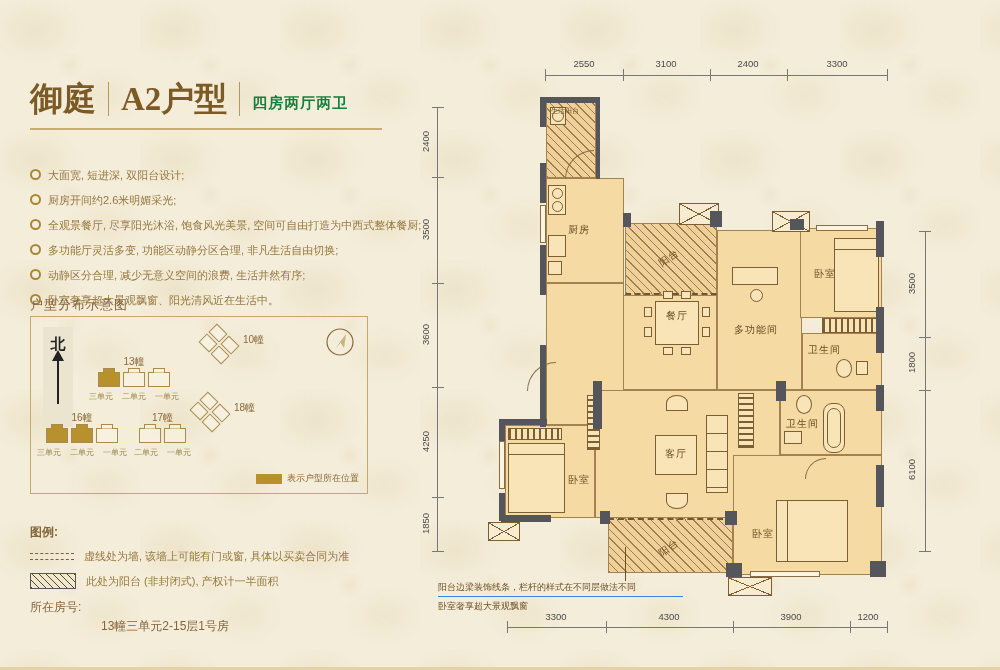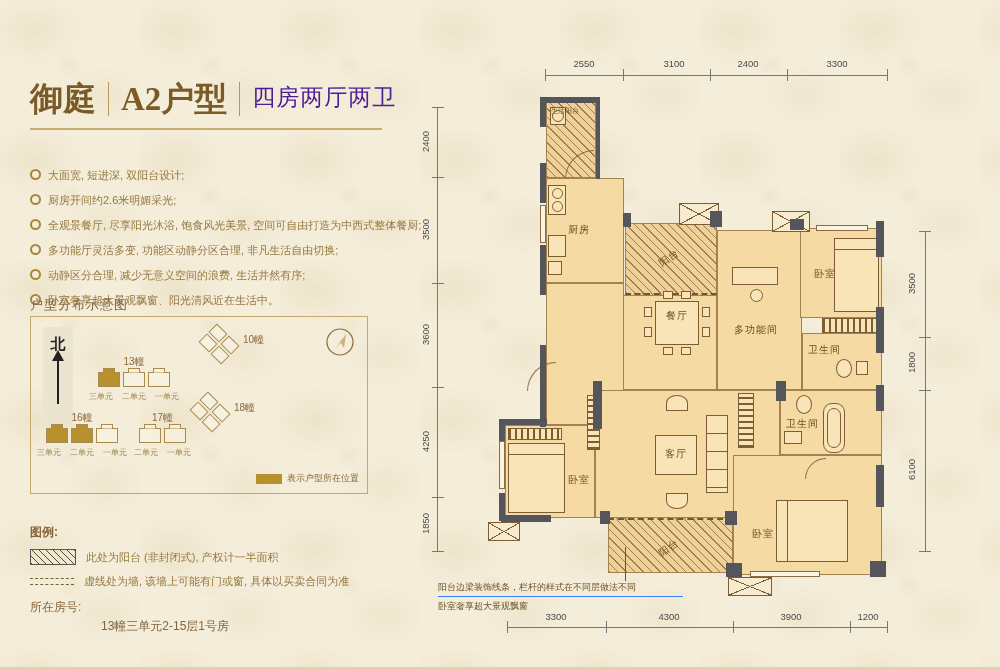--- a/index.html
+++ b/index.html
@@ -15,21 +15,21 @@
     border-bottom:3px solid #e2d2a8;
     box-sizing:border-box;
     color:#8a6a3a;
   }
   .abs{position:absolute;}
   
   #header{left:30px;top:82px;width:390px;}
   .title-row{display:flex;align-items:flex-end;gap:12px;}
   .brand,.unit-name{font-family:"Liberation Serif",serif;font-size:33px;font-weight:bold;color:#7b5a26;line-height:1;}
   .vsep{width:1px;height:34px;background:#b39a5c;}
-  .layout-type{font-size:23px;font-weight:normal;color:#4c1d95;padding-bottom:3px;letter-spacing:1px;}
+  .layout-type{font-size:15px;font-weight:bold;color:#15803d;padding-bottom:3px;letter-spacing:1px;}
   .area-row{margin-top:10px;font-size:16px;font-weight:bold;color:#7d5c28;display:flex;gap:18px;}
   .gold-rule{margin-top:12px;width:352px;height:2px;background:#c7ae6e;}
   
   #features{left:30px;top:168px;width:420px;list-style:none;margin:0;padding:0;}
   #features li{display:flex;align-items:flex-start;margin-bottom:10px;font-size:11px;color:#96793f;white-space:nowrap;}
   .bdot{flex:0 0 auto;width:7px;height:7px;border:2px solid #a98636;border-radius:50%;margin:1px 7px 0 0;background:#f4edda;}
   
   #sitemap-title{left:30px;top:296px;font-size:13px;font-weight:normal;color:#85653a;letter-spacing:1px;}
   #sitemap{left:30px;top:316px;width:338px;height:178px;border:1px solid #c3a96b;box-sizing:border-box;}
   #north{left:12px;top:10px;width:30px;height:100px;background:#ebe4cf;display:flex;flex-direction:column;align-items:center;padding-top:8px;box-sizing:border-box;}
@@ -201,26 +201,26 @@
     </div>
   <div class="abs" id="map-key">
     <div class="key-swatch"></div>
     <div class="key-text">表示户型所在位置</div>
   </div>
 </div>
 
 <div class="abs" id="legend">
   <div class="lg-title">图例:</div>
   <div class="lg-row">
+    <div class="sw-dash"></div>
+    <div>虚线处为墙, 该墙上可能有门或窗, 具体以买卖合同为准</div>
+  </div>
+  <div class="lg-row">
     <div class="sw-hatch"></div>
     <div>此处为阳台 (非封闭式), 产权计一半面积</div>
-  </div>
-  <div class="lg-row">
-    <div class="sw-dash"></div>
-    <div>虚线处为墙, 该墙上可能有门或窗, 具体以买卖合同为准</div>
   </div>
 </div>
 <div class="abs" id="location">
   <div class="loc-row">
     <span>所在房号:</span>&nbsp;
   </div>
   <div class="loc-line2">13幢三单元2-15层1号房</div>
 </div>
 
 <div class="abs" id="plan">
@@ -341,21 +341,21 @@
   <div class="rlabel" style="left:332px;top:482px;">卧室</div>
   <div class="rlabel diag" style="left:238px;top:496px;">阳台</div>
 
   <div class="dim" style="left:125px;top:30px;width:342px;height:1px;"></div>
   <div class="tick" style="left:125px;top:24px;width:1px;height:12px;"></div>
   <div class="tick" style="left:203px;top:24px;width:1px;height:12px;"></div>
   <div class="tick" style="left:290px;top:24px;width:1px;height:12px;"></div>
   <div class="tick" style="left:367px;top:24px;width:1px;height:12px;"></div>
   <div class="tick" style="left:467px;top:24px;width:1px;height:12px;"></div>
   <div class="dimlab" style="left:134px;top:13px;">2550</div>
-  <div class="dimlab" style="left:224px;top:13px;">3100</div>
+  <div class="dimlab" style="left:216px;top:13px;">3100</div>
   <div class="dimlab" style="left:298px;top:13px;">2400</div>
   <div class="dimlab" style="left:387px;top:13px;">3300</div>
 
   <div class="dim" style="left:87px;top:582px;width:380px;height:1px;"></div>
   <div class="tick" style="left:87px;top:576px;width:1px;height:12px;"></div>
   <div class="tick" style="left:186px;top:576px;width:1px;height:12px;"></div>
   <div class="tick" style="left:313px;top:576px;width:1px;height:12px;"></div>
   <div class="tick" style="left:430px;top:576px;width:1px;height:12px;"></div>
   <div class="tick" style="left:467px;top:576px;width:1px;height:12px;"></div>
   <div class="dimlab" style="left:106px;top:566px;">3300</div>

